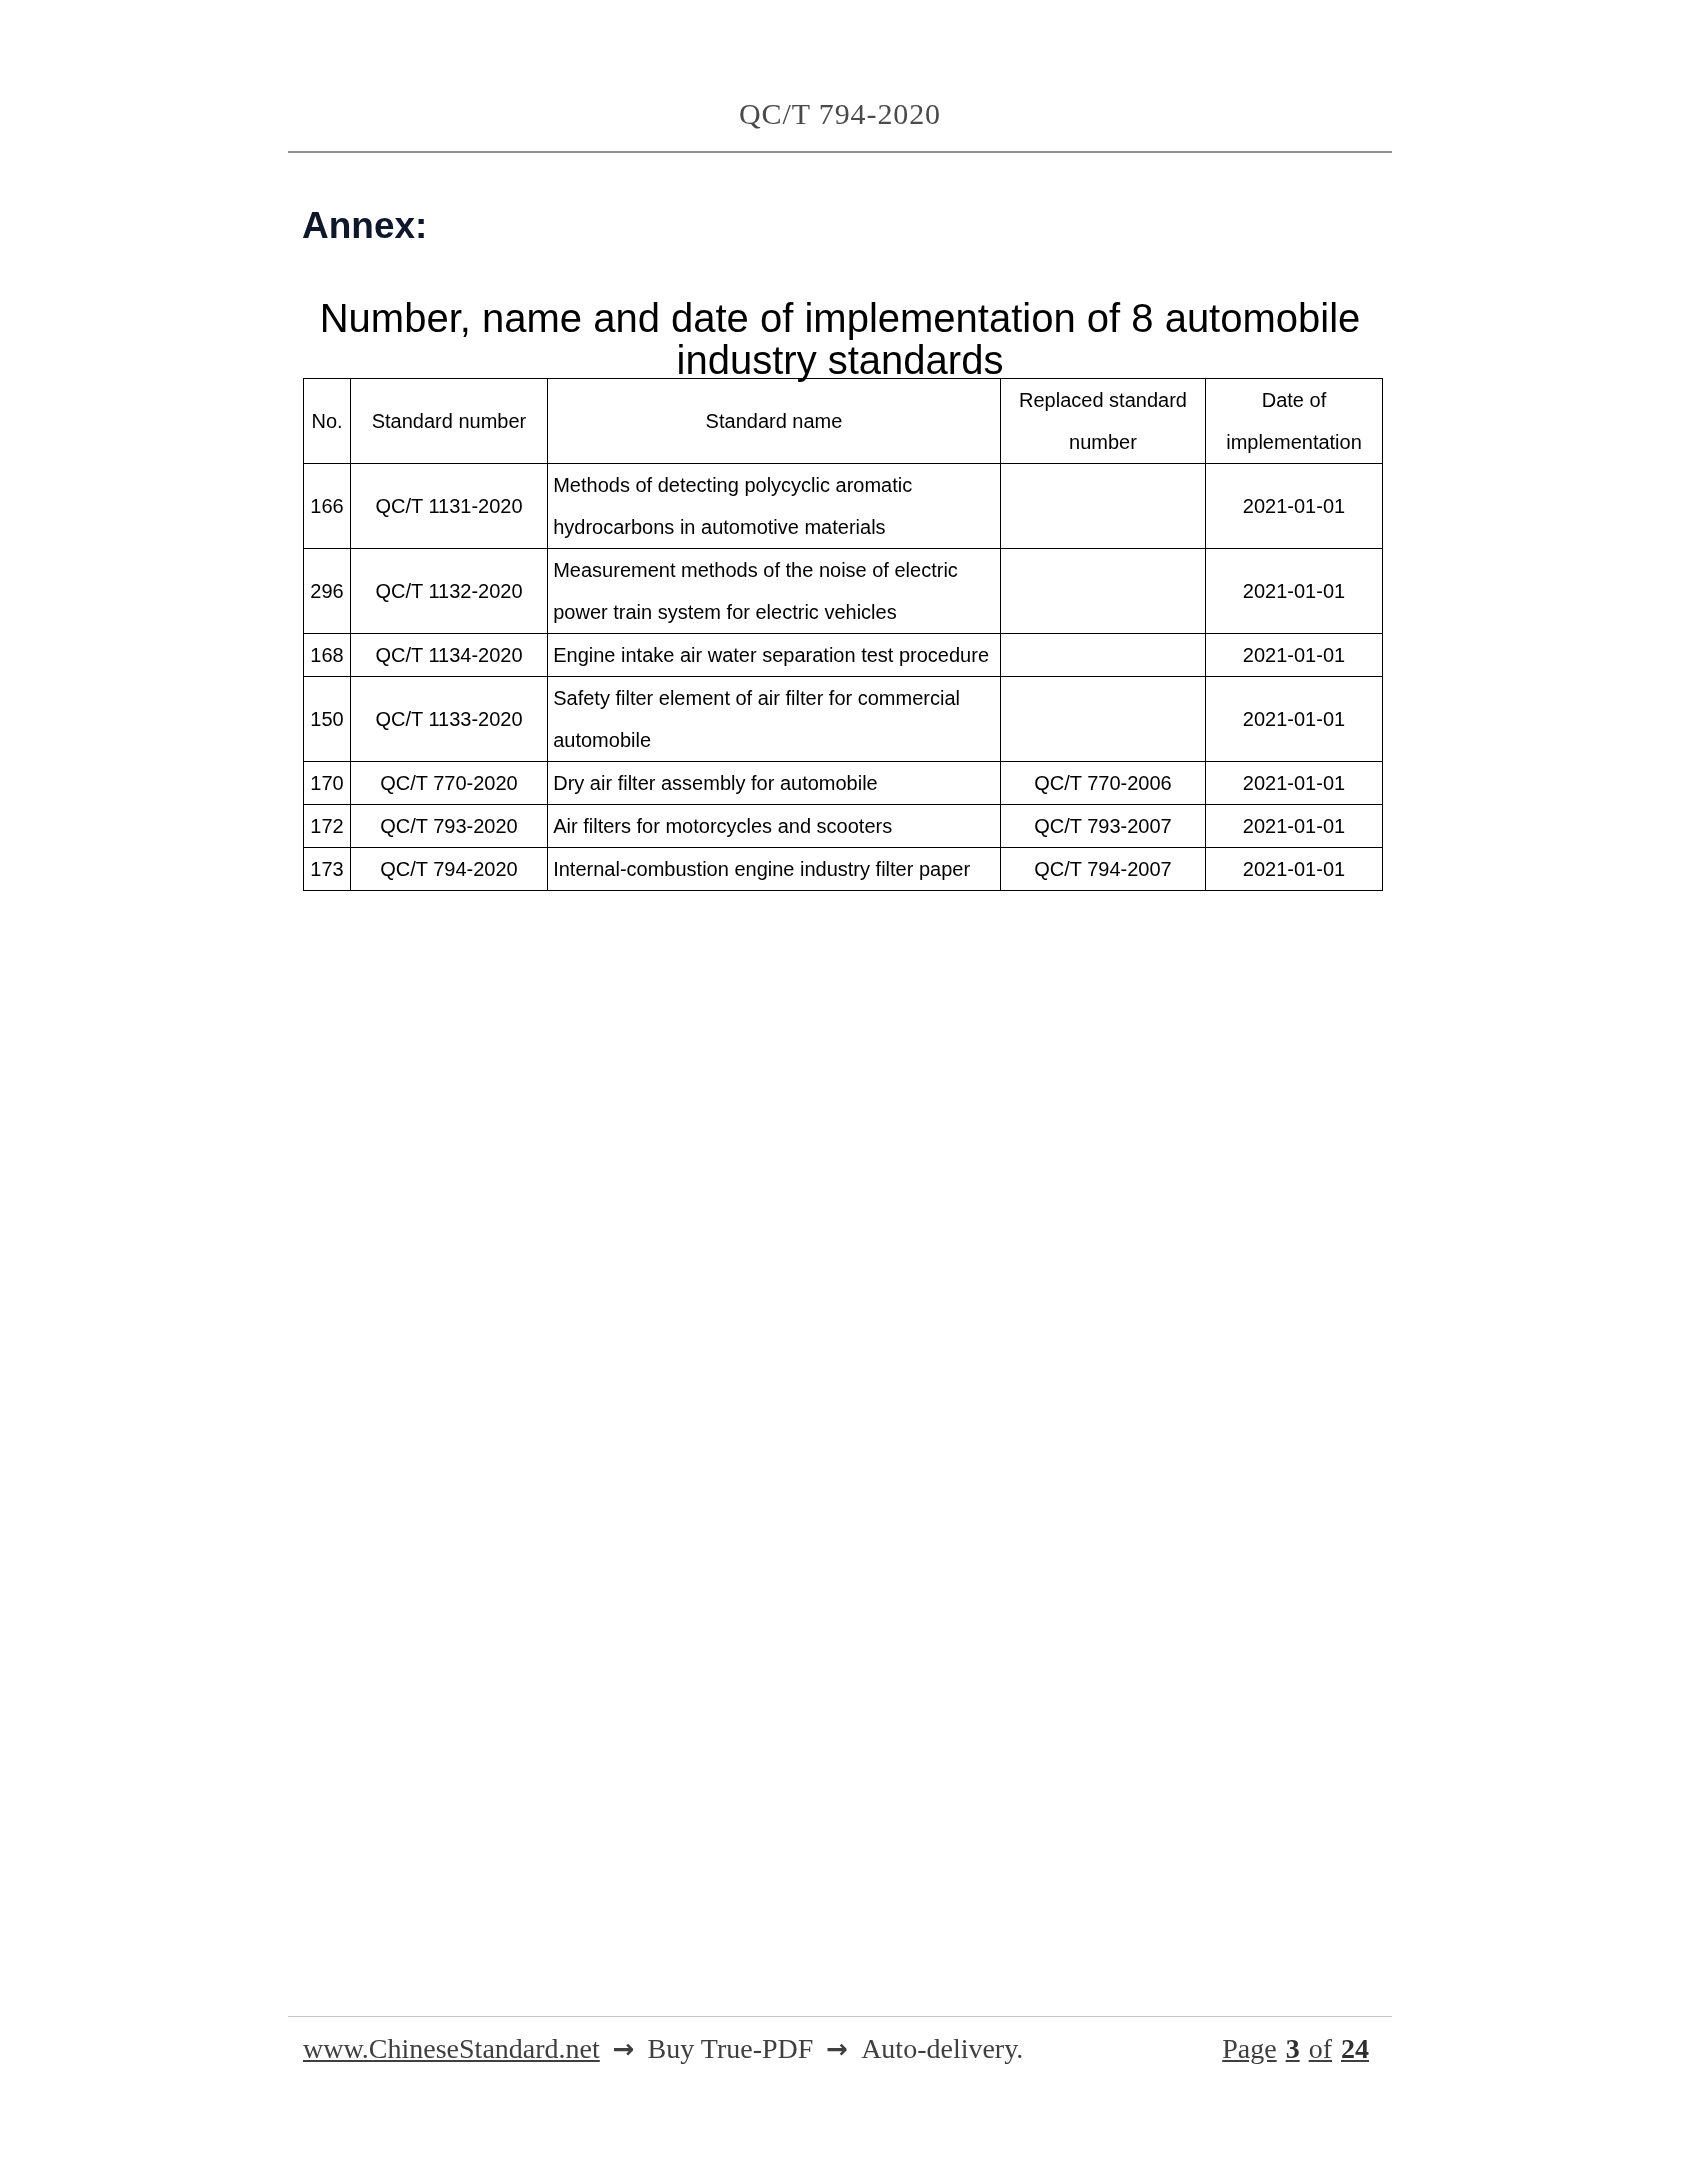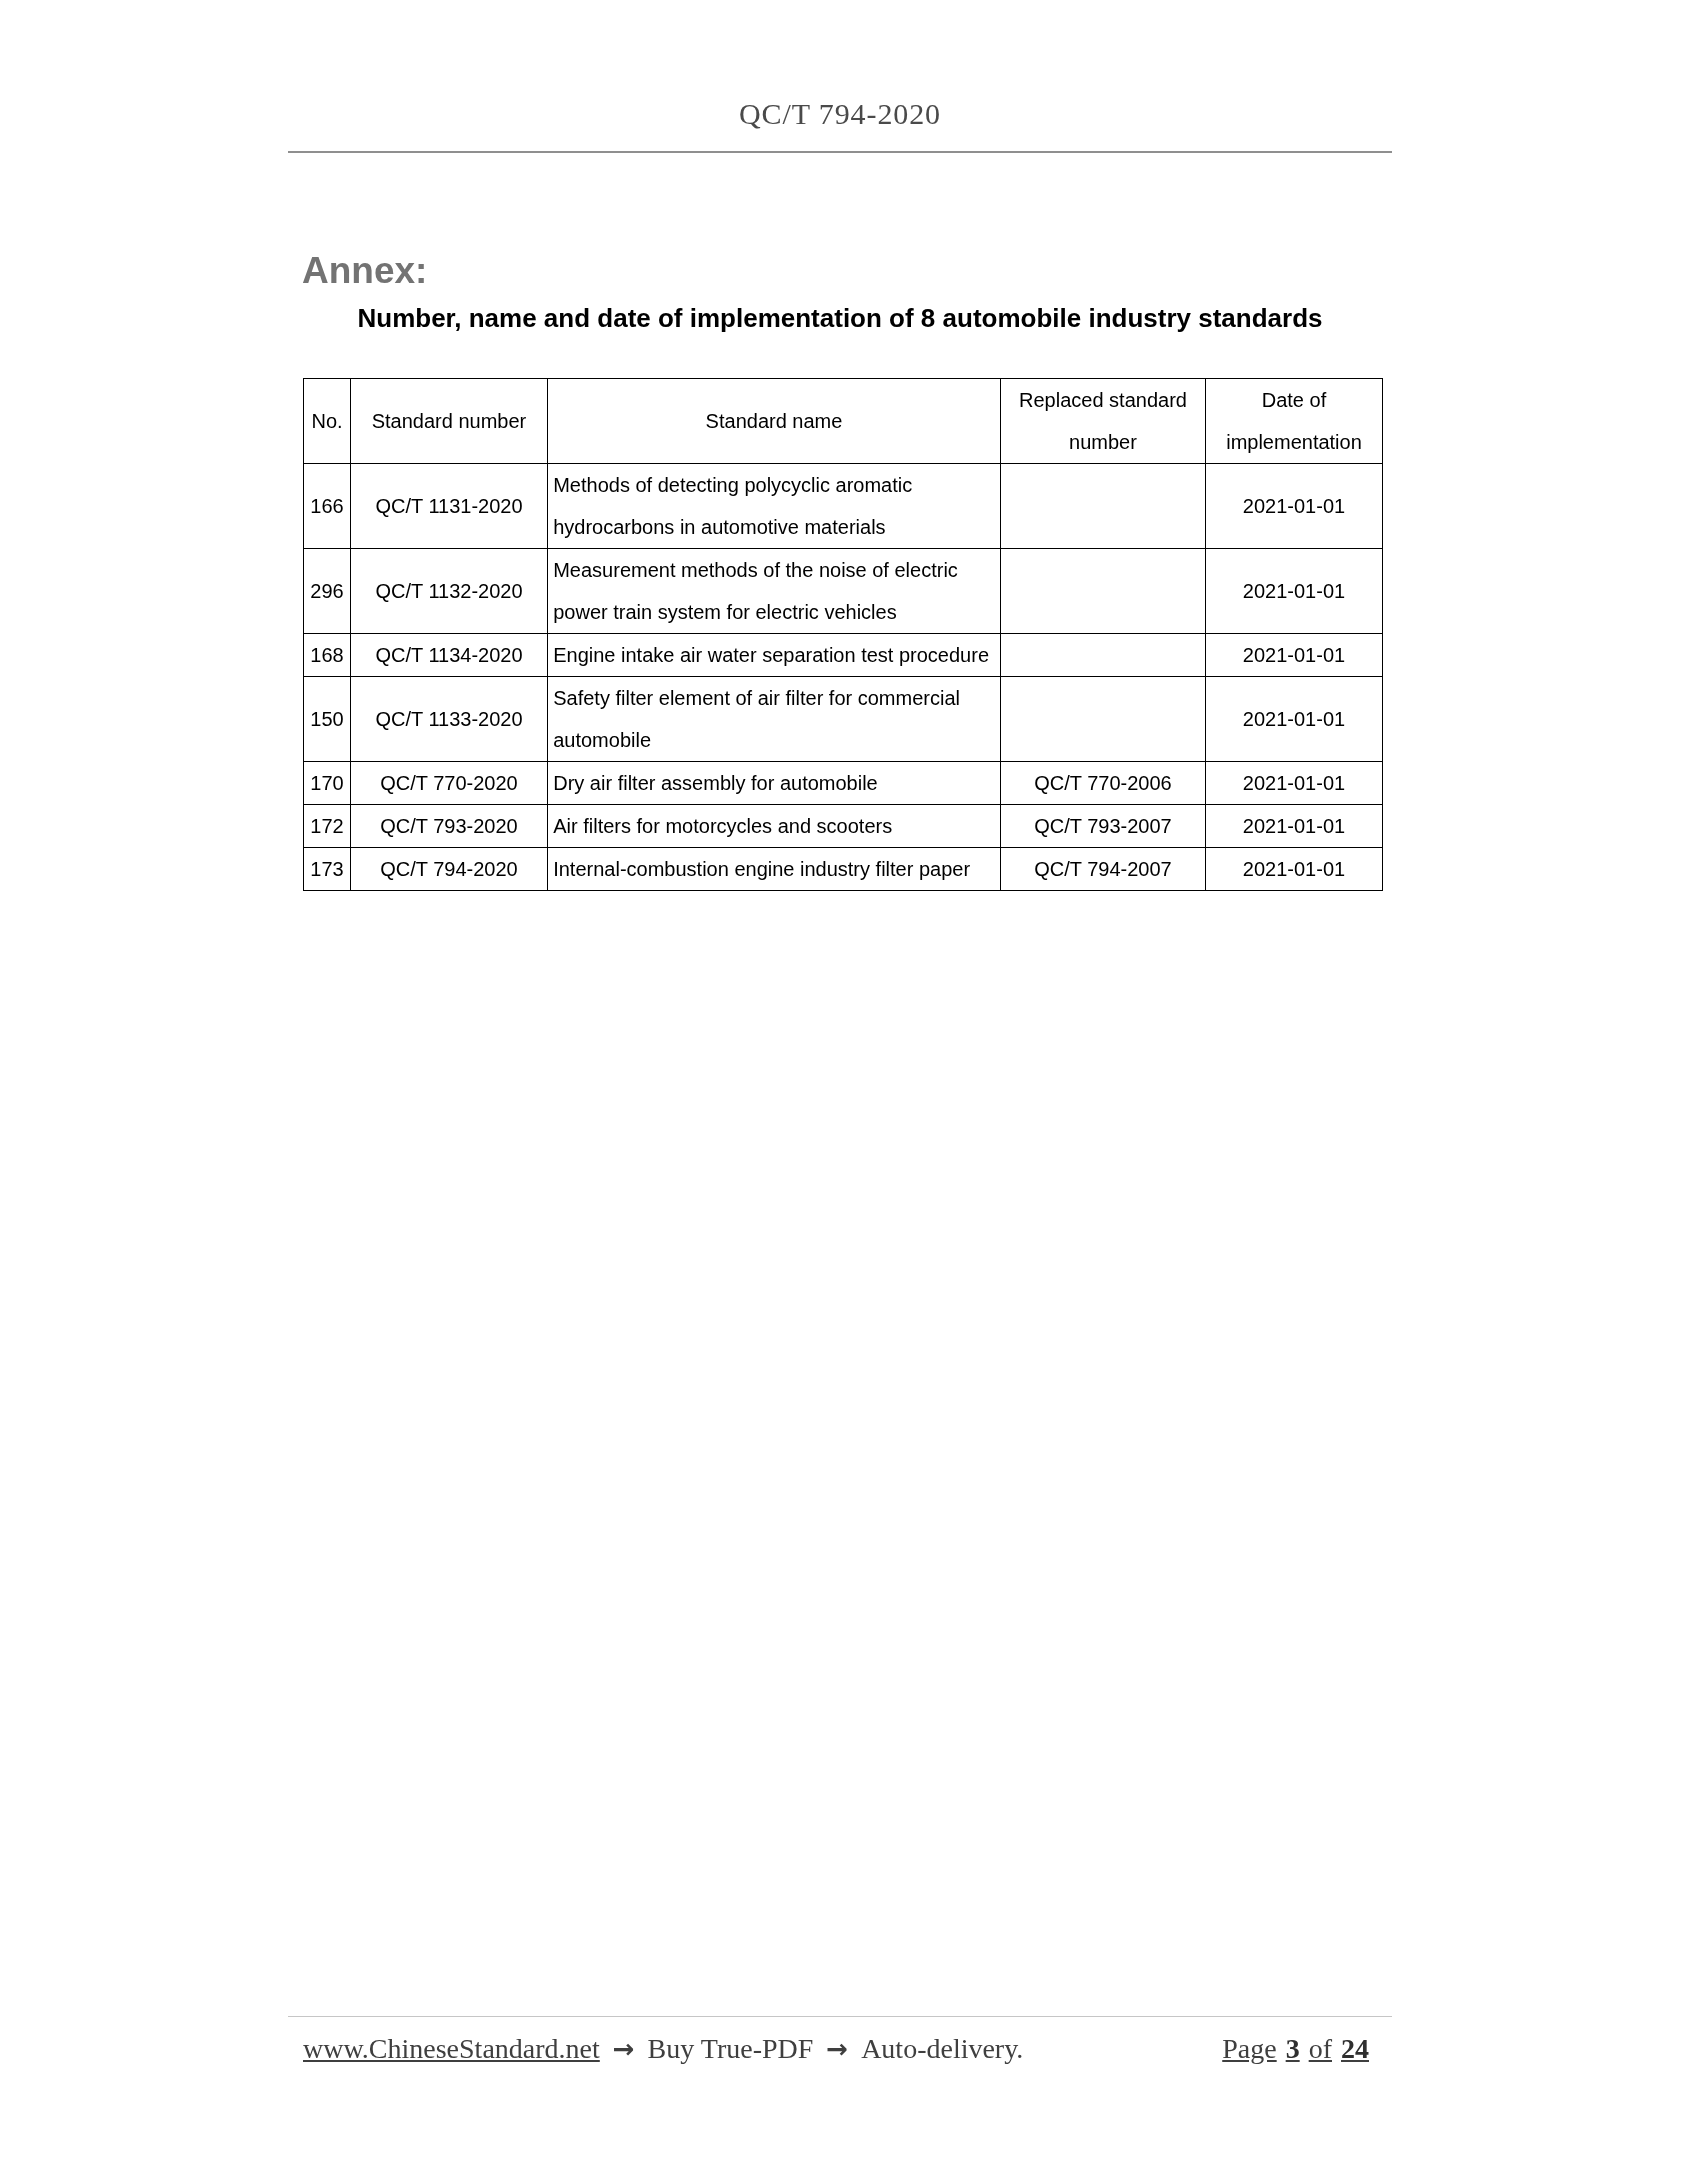--- a/index.html
+++ b/index.html
@@ -12,25 +12,25 @@
     position:absolute;top:97px;left:288px;width:1104px;text-align:center;
     font-family:"Liberation Serif",serif;font-size:30px;color:#4a4a4a;letter-spacing:0.9px;
   }
   .rule-top{
     position:absolute;top:151px;left:288px;width:1104px;height:0;
     border-top:2.6px solid #8f8f8f;
   }
   
   .annex{
     position:absolute;top:204px;left:302px;
-    font-size:37px;font-weight:bold;line-height:43px;color:#737373;margin-top:45px;
+    font-size:37px;font-weight:bold;line-height:43px;color:#0f172a;
   }
   .table-title{
     position:absolute;top:297px;left:288px;width:1104px;text-align:center;
-    font-size:26px;font-weight:bold;line-height:42px;color:#000;
+    font-size:40px;font-weight:normal;line-height:42px;color:#000;
   }
   
   table.standards{
     position:absolute;top:378px;left:303px;width:1079px;
     border-collapse:collapse;table-layout:fixed;
     font-size:20px;line-height:42px;color:#000;
   }
   table.standards th, table.standards td{
     border:1.7px solid #000;font-weight:normal;padding:0 5.2px;vertical-align:middle;
     overflow:hidden;

